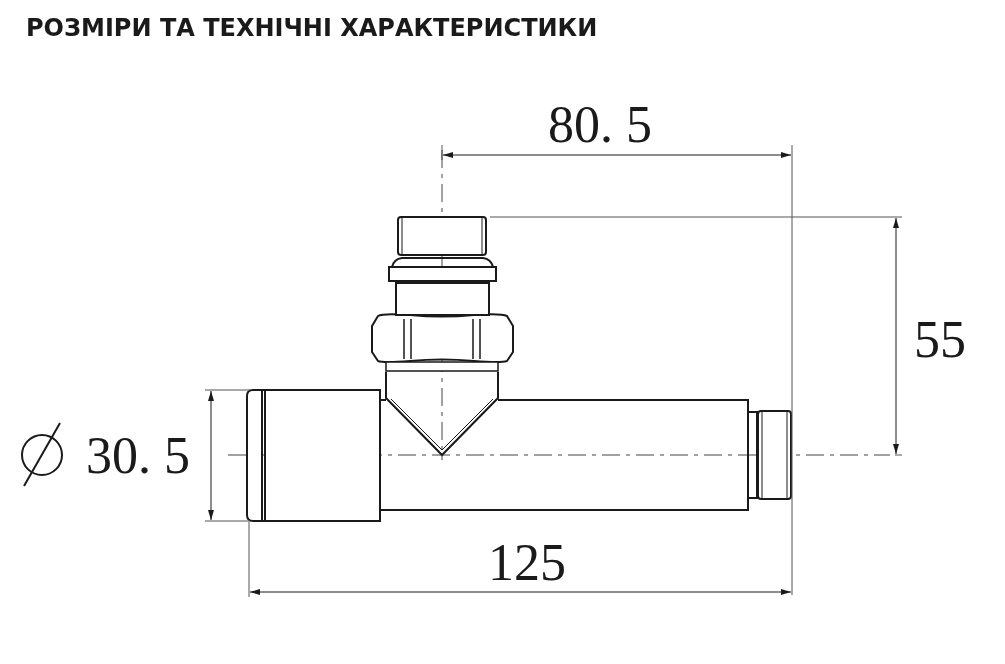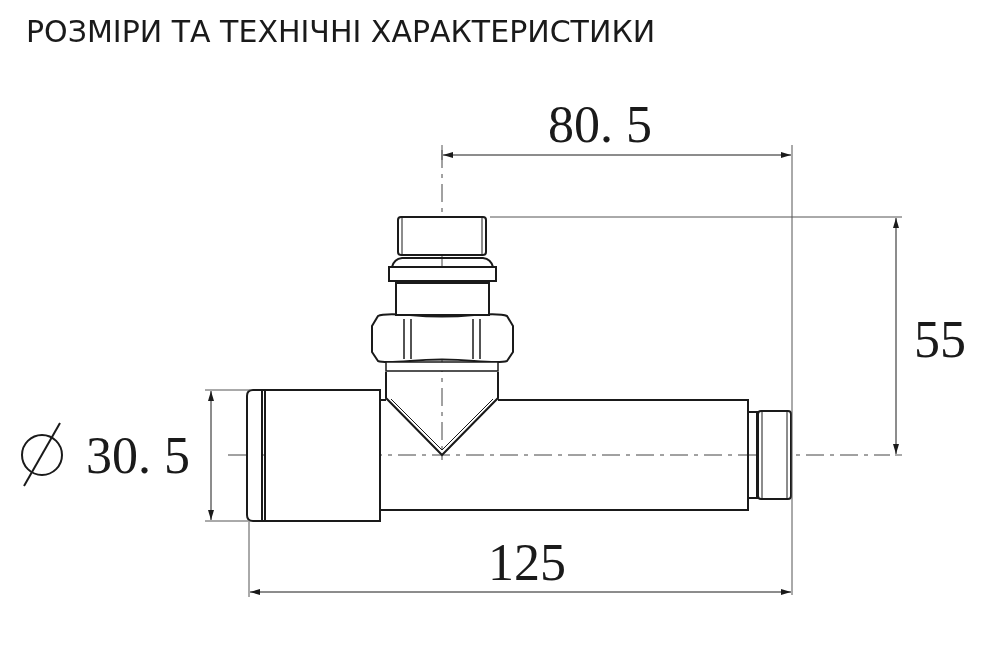--- a/index.html
+++ b/index.html
@@ -1,20 +1,20 @@
 <!DOCTYPE html>
 <html><head>
   <meta charset="utf-8">
   <style>
     html, body { margin: 0; padding: 0; background: #ffffff; }
     body { width: 1005px; height: 664px; position: relative; overflow: hidden; }
     .title {
       position: absolute; left: 26px; top: 14px;
-      font-family: "DejaVu Sans", sans-serif; font-weight: normal;
-      font-size: 30px; color: #1a1a1a; letter-spacing: 0px; white-space: nowrap;
+      font-family: "DejaVu Sans", sans-serif; font-weight: bold;
+      font-size: 24px; color: #1a1a1a; letter-spacing: 0px; white-space: nowrap;
     }
     svg { position: absolute; left: 0; top: 0; }
     .dimtext { font-family: "Liberation Serif", serif; fill: #1a1a1a; }
   </style>
 </head>
 <body>
 
 <div class="title">РОЗМІРИ ТА ТЕХНІЧНІ ХАРАКТЕРИСТИКИ</div>
 
 <svg width="1005" height="664" viewBox="0 0 1005 664">

